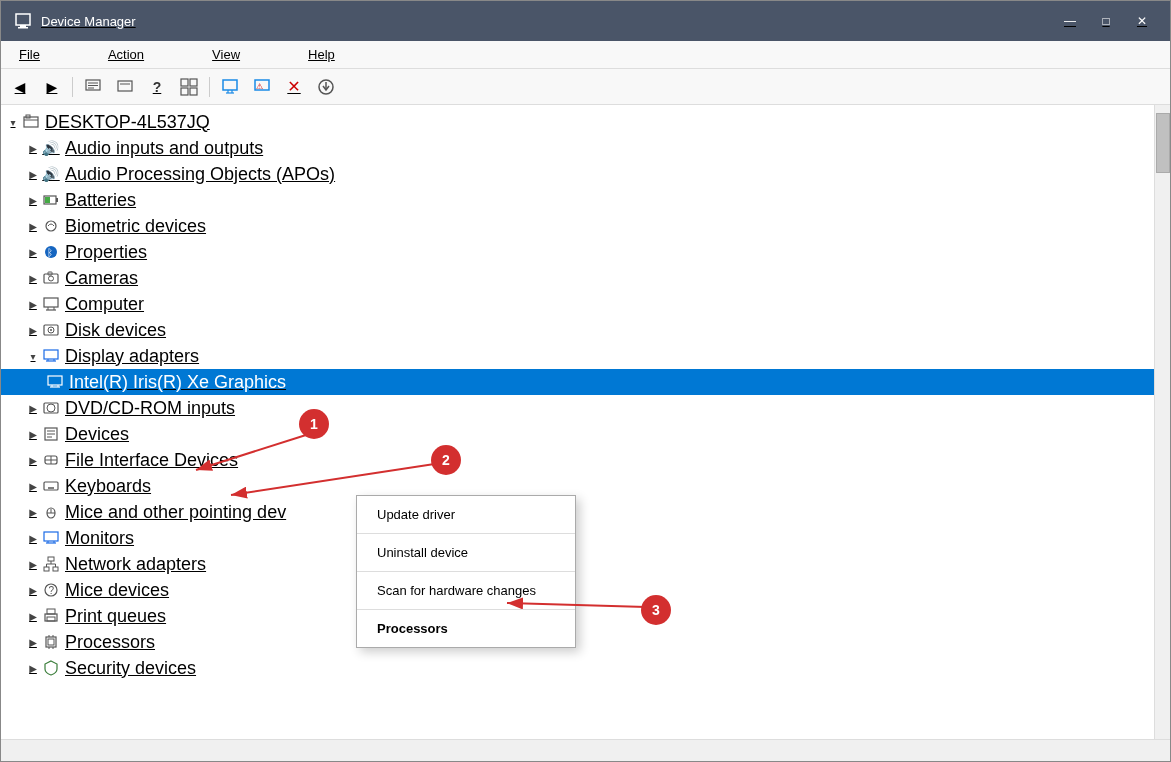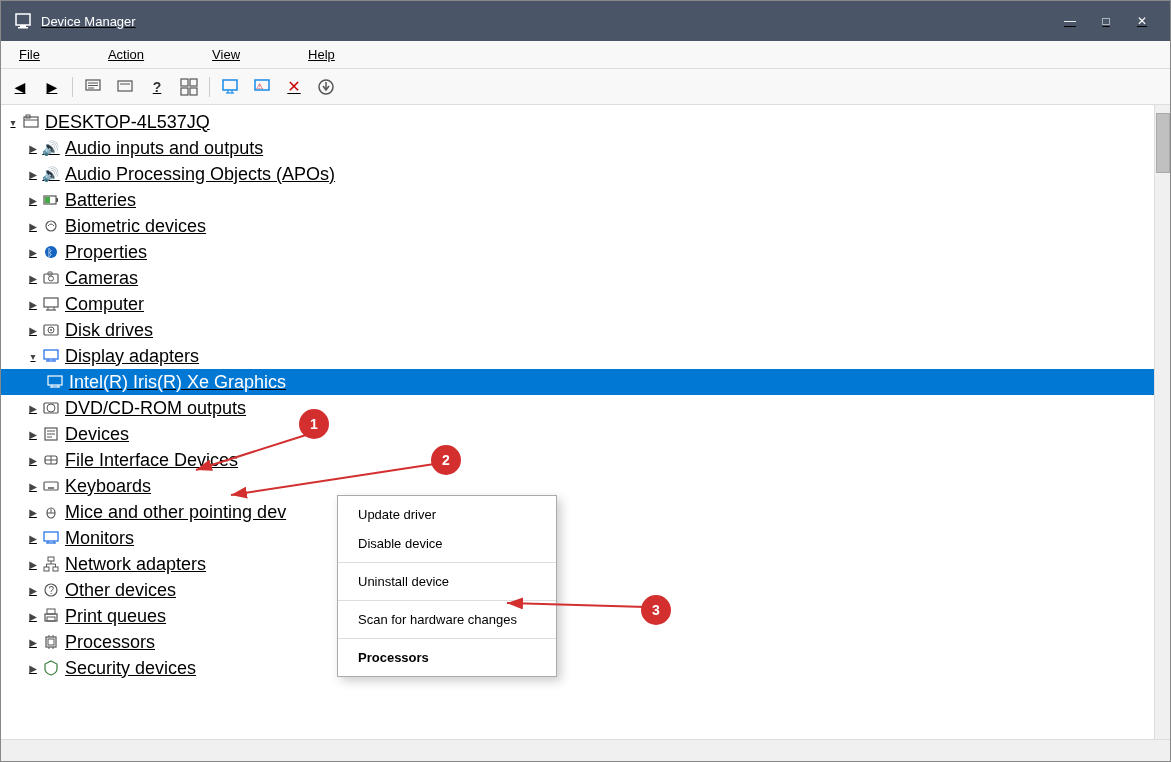--- a/index.html
+++ b/index.html
@@ -30,21 +30,21 @@
     .tree-item.highlighted { background: #0078d4; color: #fff; }
 
     .tree-toggle { width: 16px; height: 16px; display: flex; align-items: center; justify-content: center; flex-shrink: 0; font-size: 10px; color: #444; cursor: pointer; }
     .tree-icon { width: 20px; height: 20px; margin-right: 4px; display: flex; align-items: center; justify-content: center; font-size: 14px; flex-shrink: 0; }
     .tree-label { font-size: 18px; }
 
     .indent-1 { padding-left: 24px; }
     .indent-2 { padding-left: 44px; }
 
     
-    .context-menu { position: absolute; left: 336px; top: 390px; background: #fff; border: 1px solid #aaa; box-shadow: 4px 4px 10px rgba(0,0,0,0.2); min-width: 220px; z-index: 100; padding: 4px 0; }
+    .context-menu { position: absolute; left: 355px; top: 390px; background: #fff; border: 1px solid #aaa; box-shadow: 4px 4px 10px rgba(0,0,0,0.2); min-width: 220px; z-index: 100; padding: 4px 0; }
     .ctx-item { padding: 7px 20px; cursor: pointer; font-size: 13px; }
     .ctx-sep { height: 1px; background: #ddd; margin: 4px 0; }
     .ctx-item.bold { font-weight: bold; }
 
     
     .bubble { position: absolute; border-radius: 50%; background: #d32f2f; color: #fff; font-weight: bold; font-size: 14px; display: flex; align-items: center; justify-content: center; z-index: 200; }
     .bubble-1 { width: 30px; height: 30px; left: 298px; top: 304px; }
     .bubble-2 { width: 30px; height: 30px; left: 430px; top: 340px; }
     .bubble-3 { width: 30px; height: 30px; left: 640px; top: 490px; }
 
@@ -220,21 +220,21 @@
 
       <div class="tree-item indent-1">
         <span class="tree-toggle">▶</span>
         <span class="tree-icon">
           <svg width="16" height="16" viewBox="0 0 16 16">
             <rect x="1" y="3" width="14" height="10" rx="1" fill="none" stroke="#555" stroke-width="1.2"></rect>
             <ellipse cx="8" cy="8" rx="3" ry="3" fill="none" stroke="#555" stroke-width="1"></ellipse>
             <circle cx="8" cy="8" r="1" fill="#555"></circle>
           </svg>
         </span>
-        <span class="tree-label">Disk drives</span>
+        <span class="tree-label">Disk devices</span>
       </div>
 
       <div class="tree-item indent-1">
         <span class="tree-toggle">▾</span>
         <span class="tree-icon">
           <svg width="16" height="16" viewBox="0 0 16 16">
             <rect x="1" y="2" width="14" height="9" fill="none" stroke="#1a6ae6" stroke-width="1.2"></rect>
             <line x1="5" y1="11" x2="5" y2="13" stroke="#1a6ae6" stroke-width="1"></line>
             <line x1="11" y1="11" x2="11" y2="13" stroke="#1a6ae6" stroke-width="1"></line>
             <line x1="3" y1="13" x2="13" y2="13" stroke="#1a6ae6" stroke-width="1.2"></line>
@@ -256,21 +256,21 @@
       </div>
 
       <div class="tree-item indent-1">
         <span class="tree-toggle">▶</span>
         <span class="tree-icon">
           <svg width="16" height="16" viewBox="0 0 16 16">
             <rect x="1" y="3" width="14" height="10" rx="1" fill="none" stroke="#555" stroke-width="1.2"></rect>
             <ellipse cx="8" cy="8" rx="4" ry="4" fill="none" stroke="#555" stroke-width="1"></ellipse>
           </svg>
         </span>
-        <span class="tree-label">DVD/CD-ROM outputs</span>
+        <span class="tree-label">DVD/CD-ROM inputs</span>
       </div>
 
       <div class="tree-item indent-1">
         <span class="tree-toggle">▶</span>
         <span class="tree-icon">
           <svg width="16" height="16" viewBox="0 0 16 16">
             <rect x="2" y="2" width="12" height="12" fill="none" stroke="#555" stroke-width="1.2"></rect>
             <line x1="4" y1="5" x2="12" y2="5" stroke="#555" stroke-width="1"></line>
             <line x1="4" y1="8" x2="12" y2="8" stroke="#555" stroke-width="1"></line>
             <line x1="4" y1="11" x2="9" y2="11" stroke="#555" stroke-width="1"></line>
@@ -347,21 +347,21 @@
       </div>
 
       <div class="tree-item indent-1">
         <span class="tree-toggle">▶</span>
         <span class="tree-icon">
           <svg width="16" height="16" viewBox="0 0 16 16">
             <circle cx="8" cy="8" r="6" fill="none" stroke="#555" stroke-width="1.2"></circle>
             <text x="5.5" y="12" font-size="10" fill="#555">?</text>
           </svg>
         </span>
-        <span class="tree-label">Other devices</span>
+        <span class="tree-label">Mice devices</span>
       </div>
 
       <div class="tree-item indent-1">
         <span class="tree-toggle">▶</span>
         <span class="tree-icon">
           <svg width="16" height="16" viewBox="0 0 16 16">
             <rect x="2" y="6" width="12" height="7" fill="none" stroke="#555" stroke-width="1.2"></rect>
             <rect x="4" y="1" width="8" height="5" fill="none" stroke="#555" stroke-width="1"></rect>
             <rect x="4" y="9" width="8" height="4" fill="none" stroke="#555" stroke-width="1"></rect>
           </svg>
@@ -389,21 +389,20 @@
         <span class="tree-icon">
           <svg width="16" height="16" viewBox="0 0 16 16">
             <path d="M8 1 L14 4 L14 9 Q14 13 8 15 Q2 13 2 9 L2 4 Z" fill="none" stroke="#3a7d3a" stroke-width="1.2"></path>
           </svg>
         </span>
         <span class="tree-label">Security devices</span>
       </div>
 
       <div class="context-menu">
         <div class="ctx-item">Update driver</div>
-        <div class="ctx-item">Disable device</div>
         <div class="ctx-sep"></div>
         <div class="ctx-item">Uninstall device</div>
         <div class="ctx-sep"></div>
         <div class="ctx-item">Scan for hardware changes</div>
         <div class="ctx-sep"></div>
         <div class="ctx-item bold">Processors</div>
       </div>
 
       <div class="bubble bubble-1">1</div>
       <div class="bubble bubble-2">2</div>

